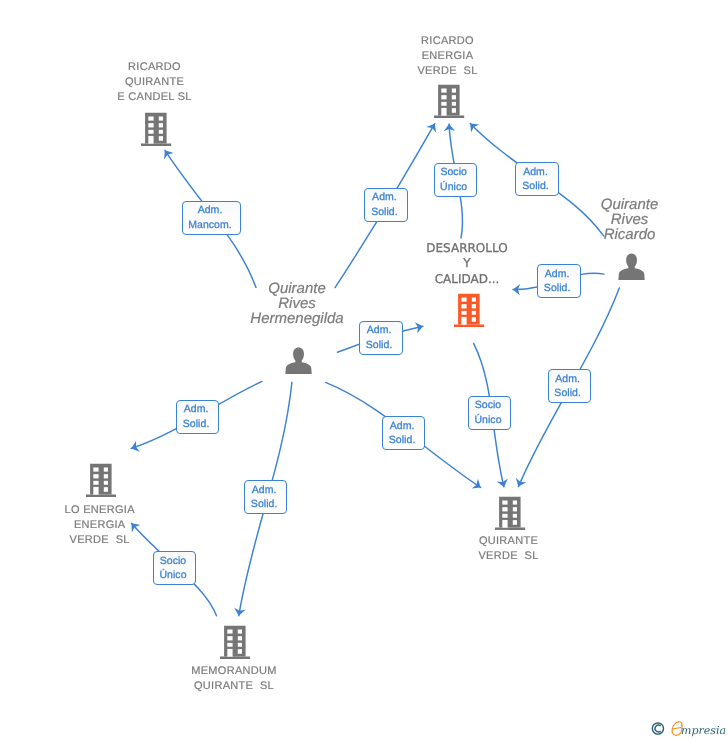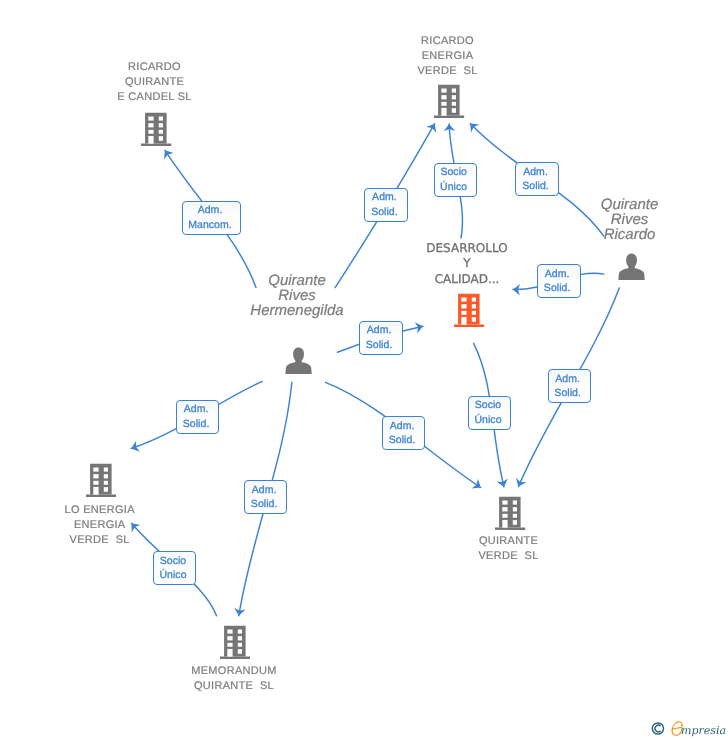--- a/index.html
+++ b/index.html
@@ -112,21 +112,21 @@
     </svg>
   <div class="node-label hl" style="left:415px;top:240.9px;width:104px"><span>DESARROLLO</span>
 <span>Y</span>
 <span>CALIDAD...</span></div>
 </div>
 
 <div>
   <svg class="node-icon" style="left:285.4px;top:346.9px;width:27.1px;height:27.6px" viewBox="0 0 27.5 28" fill="#757575">
       <use href="#per"></use>
     </svg>
-  <div class="node-label pe" style="left:244.5px;top:274px;width:105px"><span>Quirante</span>
+  <div class="node-label pe" style="left:244.5px;top:282px;width:105px"><span>Quirante</span>
 <span>Rives</span>
 <span>Hermenegilda</span></div>
 </div>
 
 <div>
   <svg class="node-icon" style="left:617.8px;top:252.8px;width:27.1px;height:27.6px" viewBox="0 0 27.5 28" fill="#757575">
       <use href="#per"></use>
     </svg>
   <div class="node-label pe" style="left:577px;top:198.2px;width:105px"><span>Quirante</span>
 <span>Rives</span>

